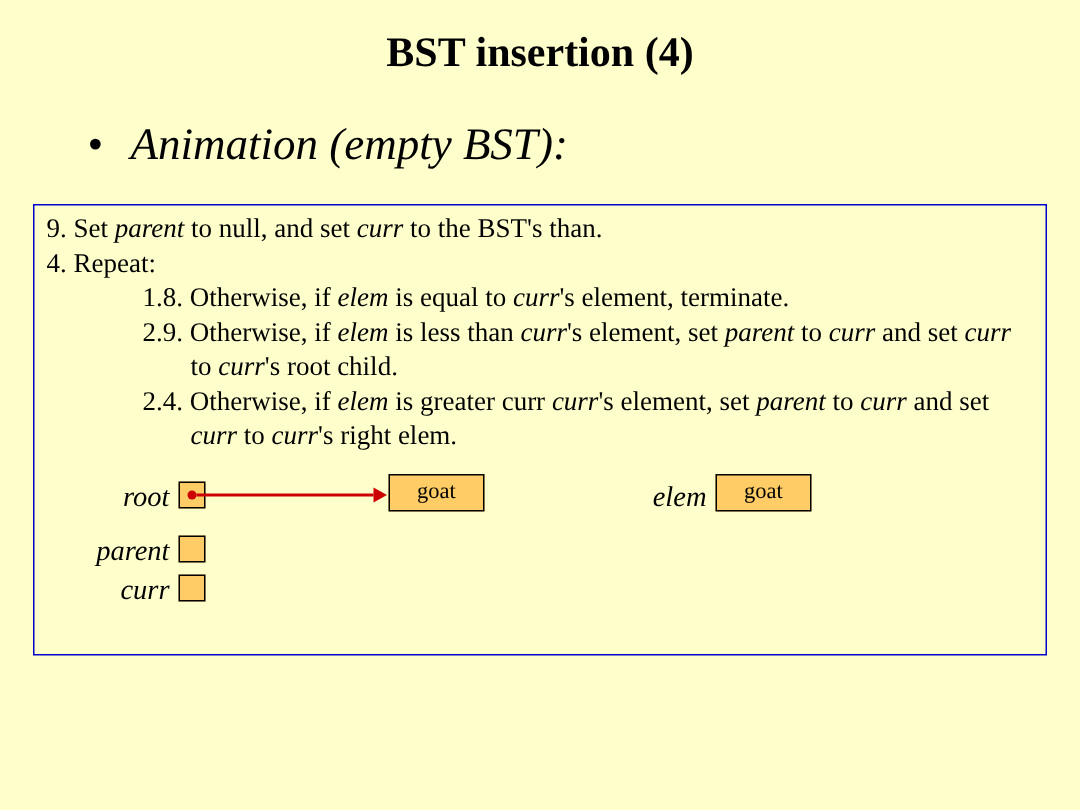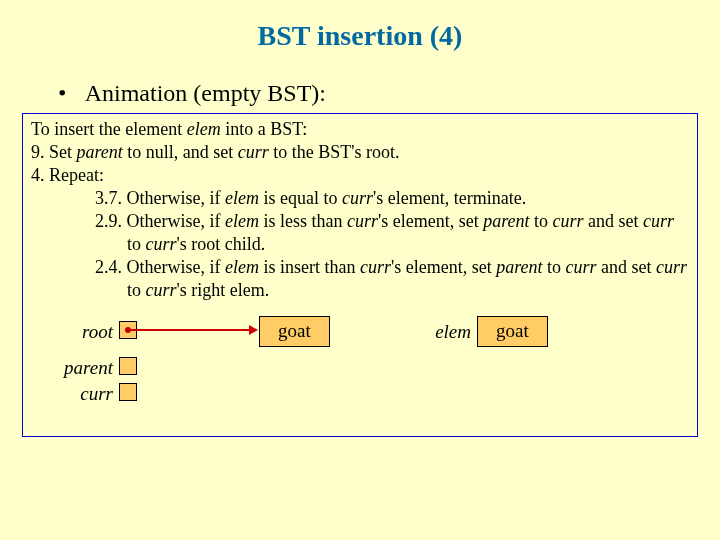--- a/index.html
+++ b/index.html
@@ -11,27 +11,28 @@
     color: #000;
     overflow: hidden;
   }
   .slide {
     padding: 20px 10px 10px 10px;
   }
   .title {
     text-align: center;
     font-weight: bold;
     font-size: 28px;
-    color: #0369a1;
+    color: #000000;
     margin-bottom: 28px;
   }
   .bullet-row {
-    font-size: 24px;
+    font-size: 30px;
     margin-left: 48px;
-    margin-bottom: 6px;
+    margin-bottom: 22px;
+    font-style: italic;
   }
   .bullet-row .dot {
     display: inline-block;
     width: 22px;
   }
   .algo-box {
     margin: 0 12px 0 12px;
     border: 1.5px solid #0000cc;
     padding: 4px 8px 10px 8px;
     font-size: 18px;
@@ -56,21 +57,21 @@
     border: 1px solid #000;
     background: #ffcc66;
     width: 18px;
     height: 18px;
   }
   .nodebox {
     position: absolute;
     border: 1px solid #000;
     background: #ffcc66;
     padding: 2px 18px;
-    font-size: 19px;
+    font-size: 15px;
   }
   .arrow-line {
     position: absolute;
     height: 2px;
     background: #cc0000;
   }
   .arrow-head {
     position: absolute;
     width: 0; height: 0;
     border-top: 5px solid transparent;
@@ -91,43 +92,40 @@
 <div class="slide">
   <div class="title">BST insertion (4)</div>
 
   <div class="bullet-row">
     <span class="dot">•</span>
     <span>Animation (empty BST):</span>
   </div>
 
   <div class="algo-box">
 
-    <div class="algo-line">
-      <span>To insert the element </span><span class="em">elem</span><span> into a BST:</span>
-    </div>
 
     <div class="algo-line">
-      <span>9.  Set </span><span class="em">parent</span><span> to null, and set </span><span class="em">curr</span><span> to the BST's root.</span>
+      <span>9.  Set </span><span class="em">parent</span><span> to null, and set </span><span class="em">curr</span><span> to the BST's than.</span>
     </div>
 
     <div class="algo-line">
       <span>4.  Repeat:</span>
     </div>
 
 
     <div class="algo-line indent3">
-      <span>3.7. Otherwise, if </span><span class="em">elem</span><span> is equal to </span><span class="em">curr</span><span>'s element, terminate.</span>
+      <span>1.8. Otherwise, if </span><span class="em">elem</span><span> is equal to </span><span class="em">curr</span><span>'s element, terminate.</span>
     </div>
 
     <div class="algo-line indent3">
       <span>2.9. Otherwise, if </span><span class="em">elem</span><span> is less than </span><span class="em">curr</span><span>'s element, set </span><span class="em">parent</span><span> to </span><span class="em">curr</span><span> and set </span><span class="em">curr</span><span> to </span><span class="em">curr</span><span>'s root child.</span>
     </div>
 
     <div class="algo-line indent3">
-      <span>2.4. Otherwise, if </span><span class="em">elem</span><span> is insert than </span><span class="em">curr</span><span>'s element, set </span><span class="em">parent</span><span> to </span><span class="em">curr</span><span> and set </span><span class="em">curr</span><span> to </span><span class="em">curr</span><span>'s right elem.</span>
+      <span>2.4. Otherwise, if </span><span class="em">elem</span><span> is greater curr </span><span class="em">curr</span><span>'s element, set </span><span class="em">parent</span><span> to </span><span class="em">curr</span><span> and set </span><span class="em">curr</span><span> to </span><span class="em">curr</span><span>'s right elem.</span>
     </div>
 
     <div class="diagram">
 
       <div class="lbl" style="left:0; top:4px; width:82px;font-family:Liberation Serif, serif;">root</div>
       <div class="smallbox" style="left:88px; top:5px;"></div>
       <div class="arrow-dot" style="left:94px; top:11px;"></div>
       <div class="arrow-line" style="left:100px; top:13px; width:118px;"></div>
       <div class="arrow-head" style="left:218px; top:9px;"></div>
       <div class="nodebox" style="left:228px; top:0;">goat</div>

